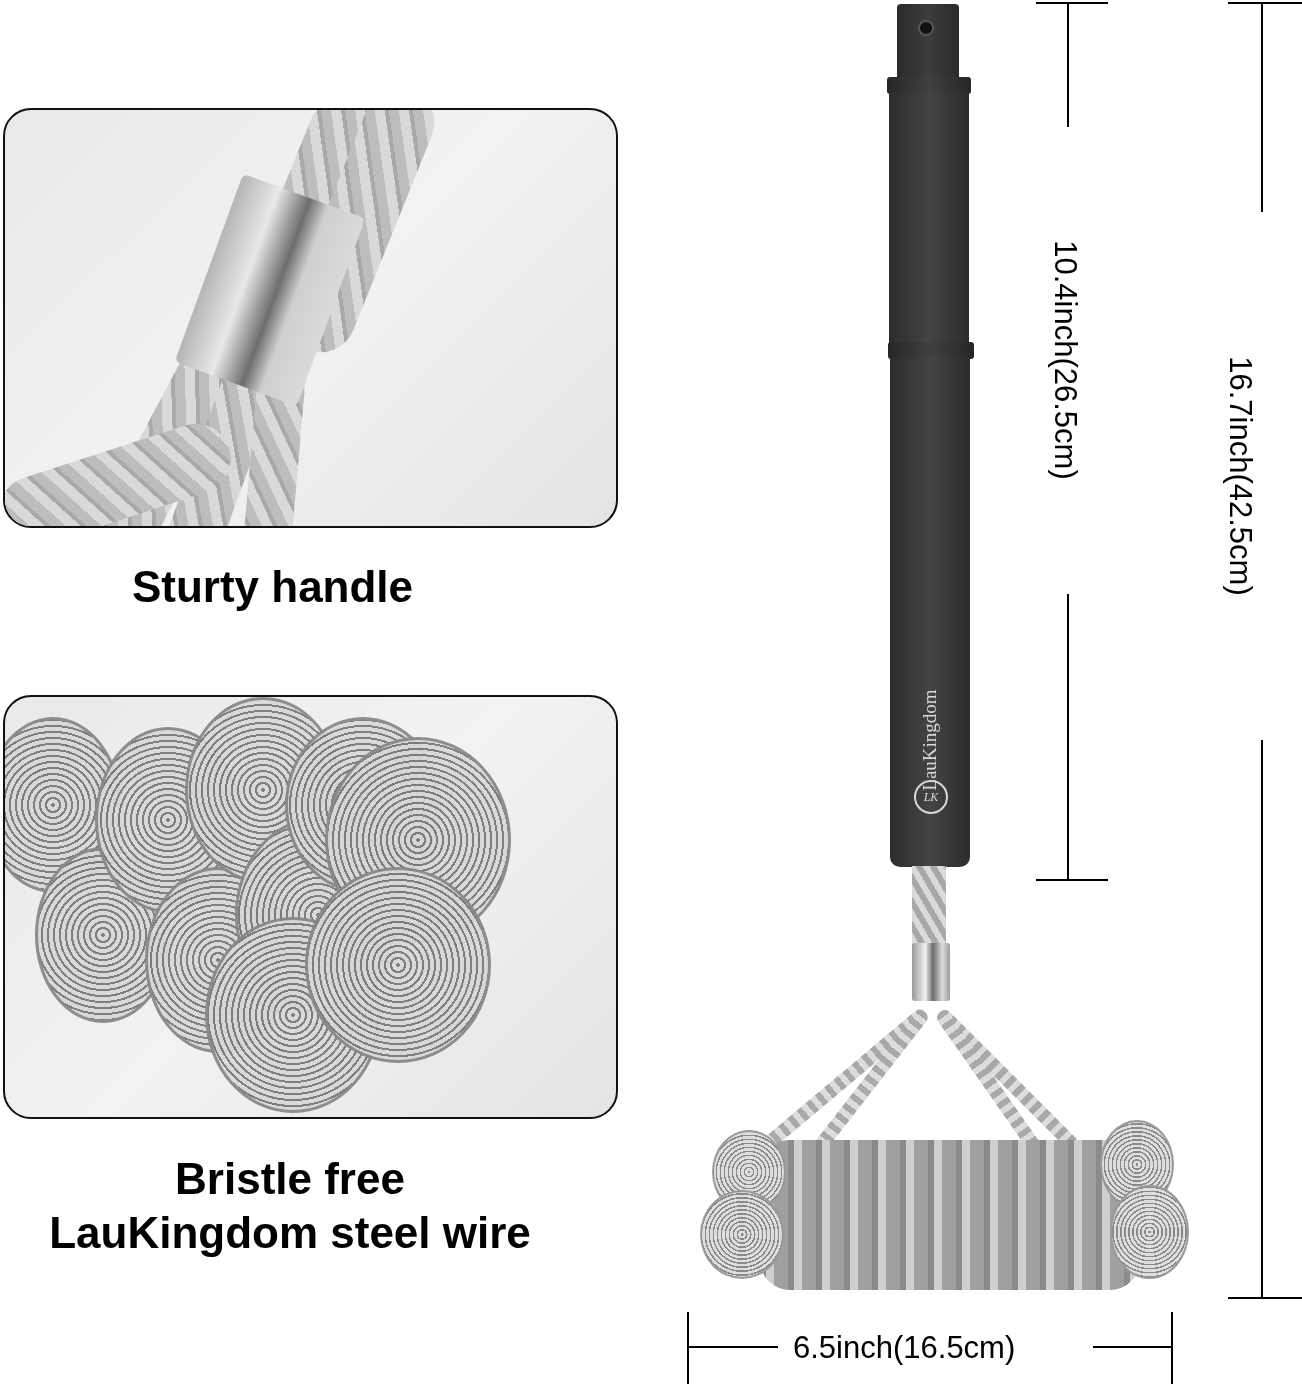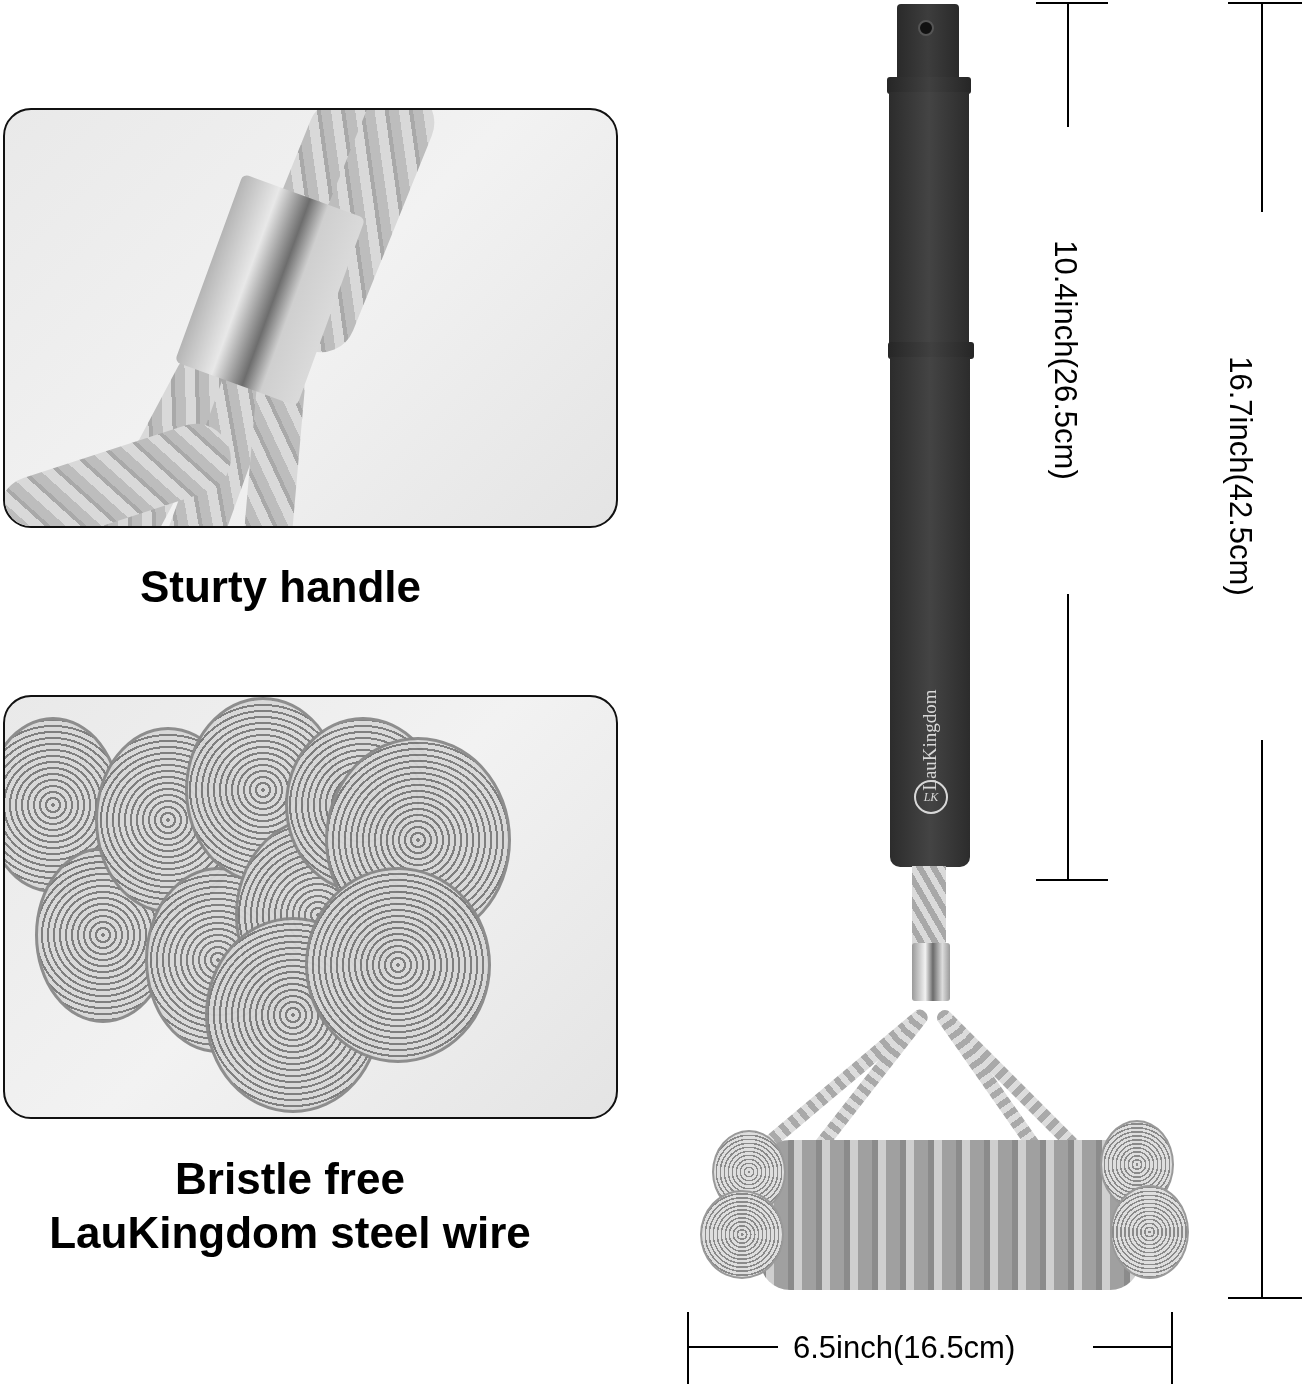--- a/index.html
+++ b/index.html
@@ -5,21 +5,21 @@
   html, body { margin: 0; padding: 0; background: #ffffff; }
   body { width: 1302px; height: 1386px; position: relative; overflow: hidden;
          font-family: "Liberation Sans", "DejaVu Sans", sans-serif; color: #000; }
 
   .panel { position: absolute; border: 2px solid #111; border-radius: 28px; overflow: hidden;
            background: linear-gradient(135deg, #e9e9e9 0%, #f2f2f2 50%, #e4e4e4 100%); }
   .panel-top { left: 3px; top: 108px; width: 611px; height: 416px; }
   .panel-bottom { left: 3px; top: 695px; width: 611px; height: 420px; }
 
   .caption { position: absolute; font-weight: bold; text-align: center; font-size: 44px; line-height: 54px; }
-  .cap1 { left: 8px; width: 545px; top: 560px; }
+  .cap1 { left: 0; width: 545px; top: 560px; }
   .cap2 { left: 0; width: 580px; top: 1152px; }
   .cap3 { left: 0; width: 580px; top: 1206px; }
 
   
   .rope { position: absolute; border-radius: 40px;
           background: repeating-linear-gradient(60deg, #bdbdbd 0 10px, #d9d9d9 10px 20px, #a9a9a9 20px 24px); }
   .ferrule { position: absolute; width: 130px; height: 200px; left: 200px; top: 80px;
              background: linear-gradient(90deg, #b5b5b5 0%, #e8e8e8 30%, #6d6d6d 55%, #cfcfcf 70%, #dadada 100%);
              transform: rotate(20deg); border-radius: 6px; }
 

